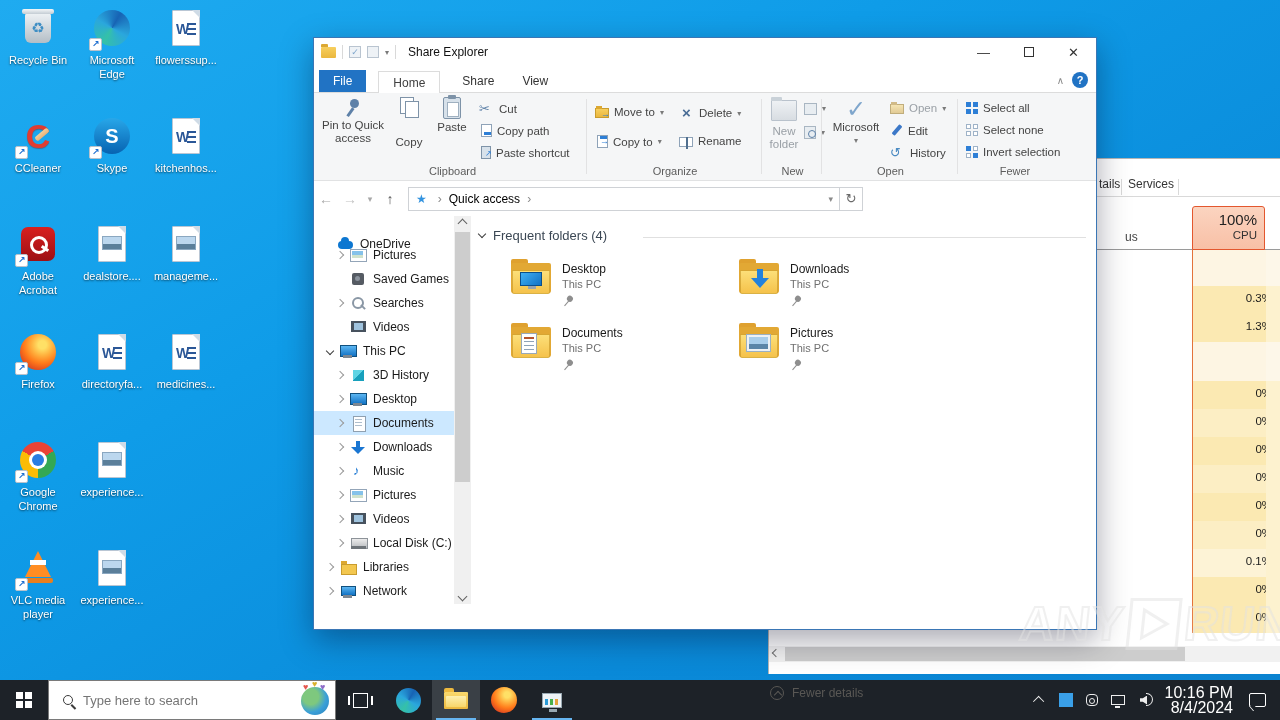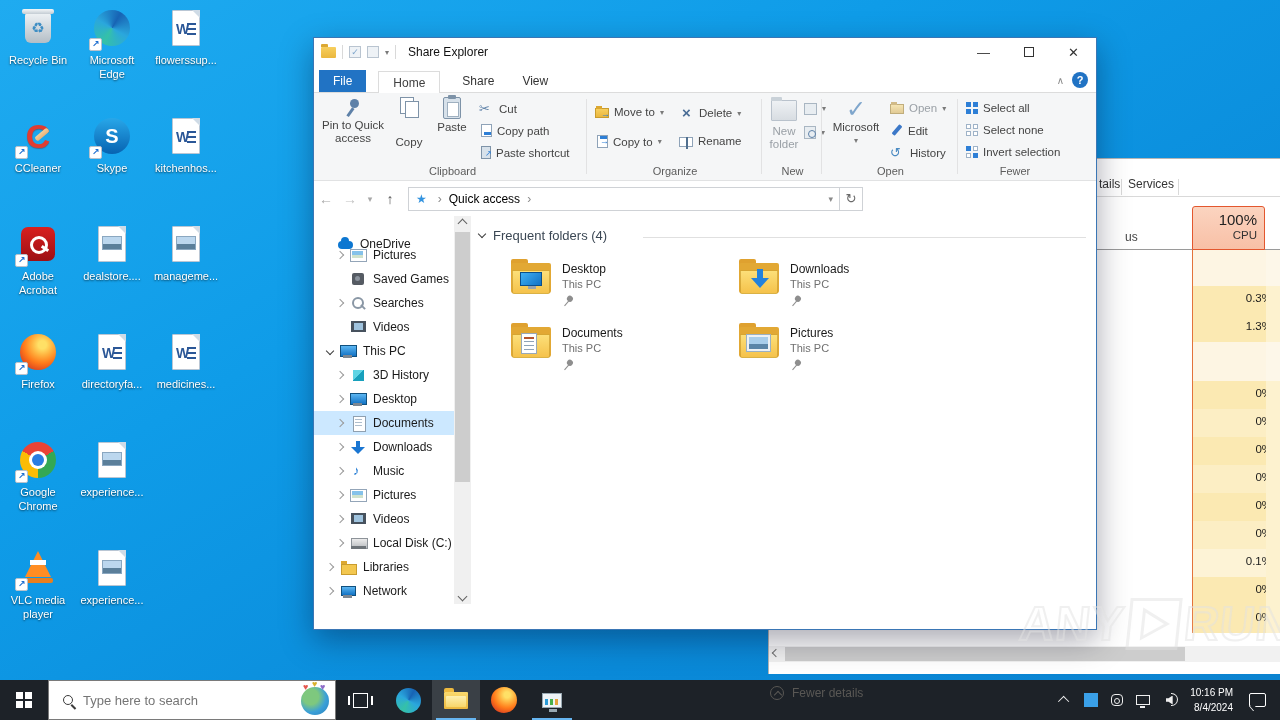--- a/index.html
+++ b/index.html
@@ -230,21 +230,21 @@
   .tray{position:absolute;right:0;top:0;height:40px;display:flex;align-items:center}
   .trayic{width:26px;height:40px;display:flex;align-items:center;justify-content:center;position:relative}
   .chup{width:8px;height:8px;border-left:1.6px solid #eee;border-top:1.6px solid #eee;transform:rotate(45deg) translateY(2px)}
   .bluesq{width:14px;height:14px;background:#3aa0e8}
   .micic{width:12px;height:12px;border:1.5px solid #eee;border-radius:4px;position:relative}
   .micic::after{content:"";position:absolute;left:2px;top:3px;width:4px;height:4px;border:1px solid #eee;border-radius:50%}
   .netic{width:14px;height:10px;border:1.5px solid #eee;position:relative}
   .netic::after{content:"";position:absolute;left:3px;bottom:-4px;width:5px;height:2px;background:#eee}
   .spkic{position:relative;width:7px;height:9px;background:#eee;clip-path:polygon(0 30%,40% 30%,100% 0,100% 100%,40% 70%,0 70%)}
   .spkarc{position:absolute;right:4px;top:13px;width:7px;height:13px;border:1.6px solid #eee;border-left:none;border-radius:0 8px 8px 0}
-  .clock{text-align:right;font-size:10px;color:#fff;line-height:15px;margin:0 10px 0 8px}
+  .clock{text-align:right;font-size:16px;color:#fff;line-height:15px;margin:0 10px 0 8px}
   .acic{width:17px;height:14px;border:1.6px solid #fff;border-radius:2px;position:relative;margin:0 14px 0 6px}
   .acic::after{content:"";position:absolute;left:1px;bottom:-5px;width:5px;height:5px;background:#1d2228;border-left:1.6px solid #fff;transform:skewX(40deg)}
   .ghostfd{position:absolute;left:770px;top:6px;display:flex;align-items:center;gap:8px;opacity:.55}
   .ghostfd .circ2{width:14px;height:14px;border-radius:50%;border:1.5px solid #8a8378;position:relative}
   .ghostfd .circ2::after{content:"";position:absolute;left:3.5px;top:5px;width:5px;height:5px;border-left:1.5px solid #8a8378;border-top:1.5px solid #8a8378;transform:rotate(45deg)}
   .ghostfd span{font-size:12px;color:#8a8378}
 </style>
 </head>
 <body>
 

